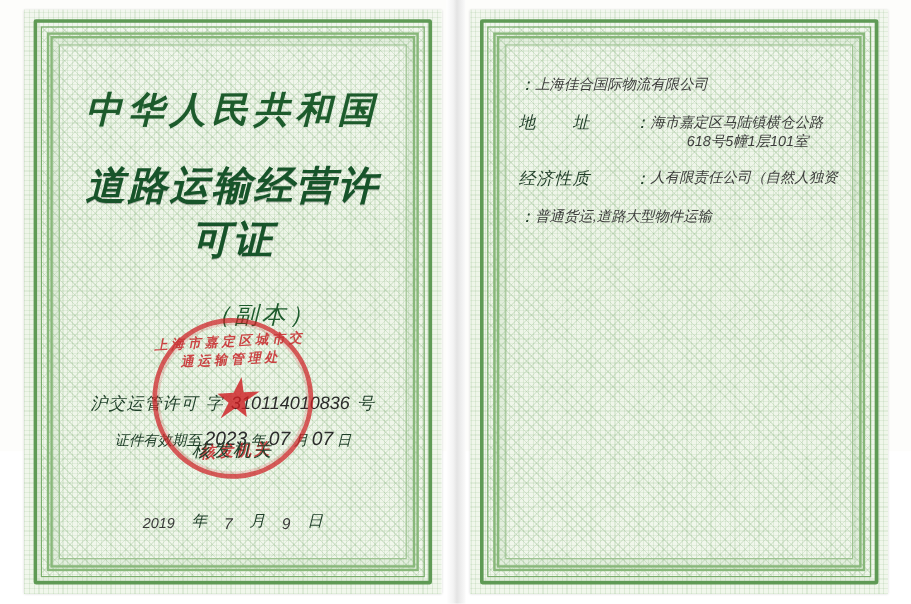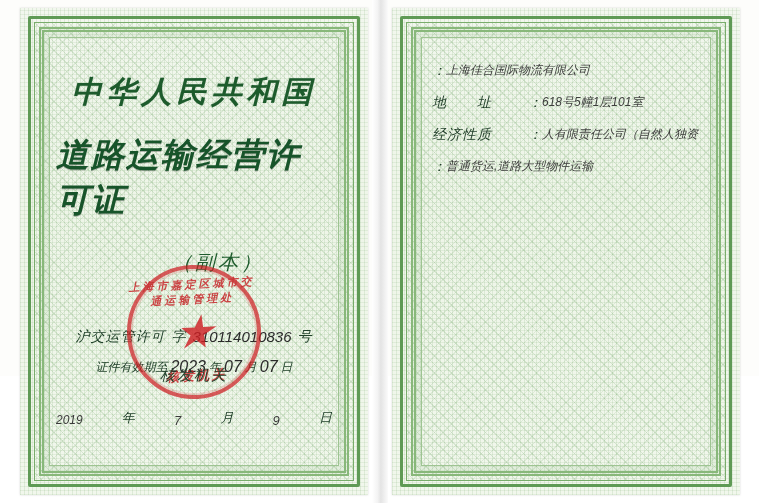--- a/index.html
+++ b/index.html
@@ -104,21 +104,21 @@
     text-align: center;
     font-family: "DejaVu Serif", "Liberation Serif", serif;
     font-weight: bold;
     font-size: 30px;
     letter-spacing: 5px;
     color: #1d5b2c;
     text-shadow: 0 0 1px rgba(29,91,44,0.35);
   }
   .title-2 {
     margin-top: 20px;
-    text-align: left;
+    text-align: center;
     font-family: "DejaVu Serif", "Liberation Serif", serif;
     font-weight: bold;
     font-size: 33px;
     letter-spacing: 2px;
     color: #17542a;
     text-shadow: 0 1px 0 rgba(0,0,0,0.25);
   }
   .title-3 {
     margin-top: 26px;
     text-align: center;
@@ -168,24 +168,24 @@
     bottom: 74px;
     text-align: center;
     font-family: "DejaVu Serif", "Liberation Serif", serif;
     font-size: 15px;
     letter-spacing: 2px;
     color: #20402a;
   }
   .date-row {
     position: absolute;
     left: 0; right: 0;
-    bottom: 32px;
+    bottom: 16px;
     display: flex;
     align-items: flex-end;
-    justify-content: space-between;
+    justify-content: center;
     gap: 14px;
     font-family: "DejaVu Serif", "Liberation Serif", serif;
     font-size: 13px;
     color: #20402a;
   }
   .date-row .yr {
     font-family: "Liberation Sans", sans-serif;
     font-size: 12px;
     color: #3a3a3a;
   }
@@ -273,20 +273,21 @@
   .field .val {
     flex: 1;
     font-family: "Liberation Sans", sans-serif;
     font-size: 12px;
     color: #2f2f2f;
     line-height: 16px;
     opacity: 0.92;
   }
   .field .val .line2 {
     display: block;
+    text-align: center;
   }
 </style>
 </head>
 <body>
 
 <div class="page">
 
   <div class="spine"></div>
 
   <div class="cert-left">
@@ -353,20 +354,21 @@
 
         <div class="field">
           <span class="colon">：</span>
           <span class="val">上海佳合国际物流有限公司</span>
         </div>
 
         <div class="field">
           <span class="lab">地　　址</span>
           <span class="colon">：</span>
           <span class="val">
+            <span>海市嘉定区马陆镇横仓公路</span>
             <span class="line2">618号5幢1层101室</span>
           </span>
         </div>
 
         <div class="field">
           <span class="lab">经济性质</span>
           <span class="colon">：</span>
           <span class="val">人有限责任公司（自然人独资</span>
         </div>
 

